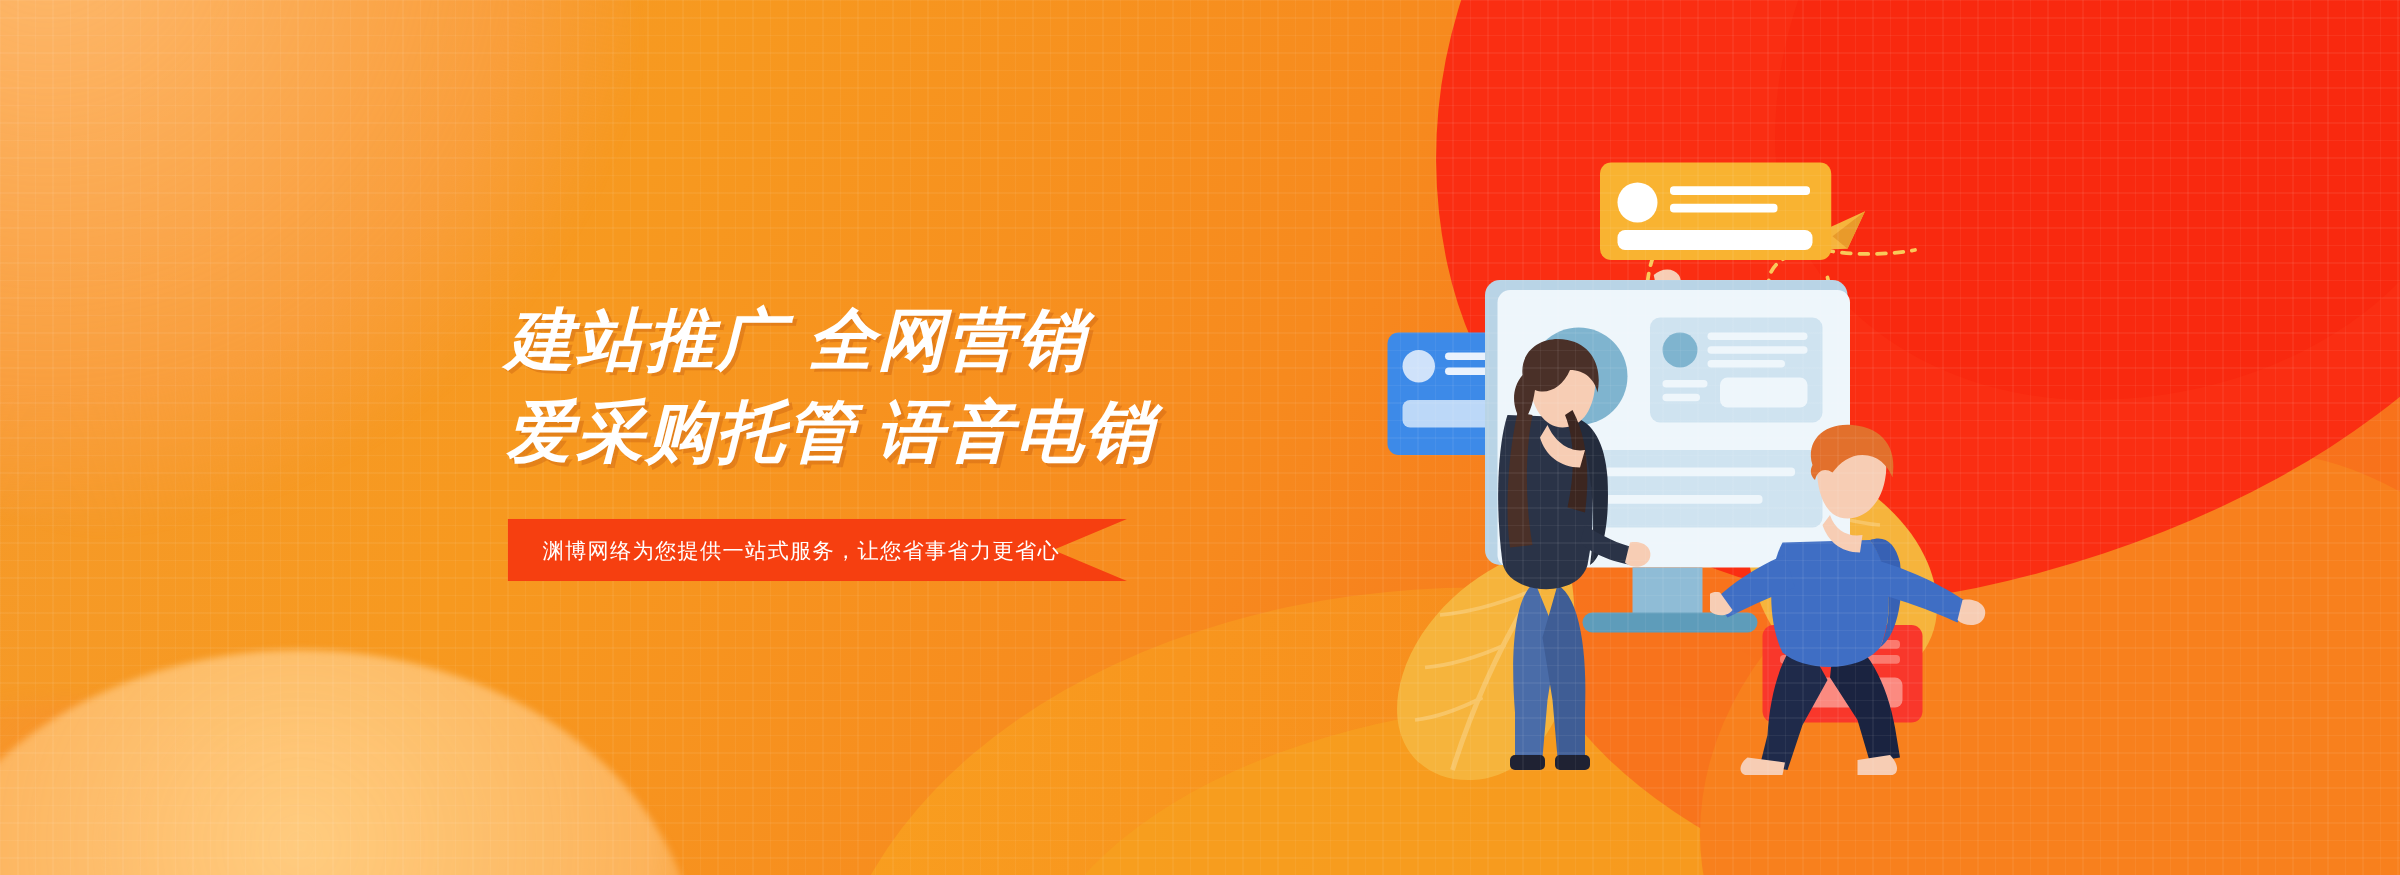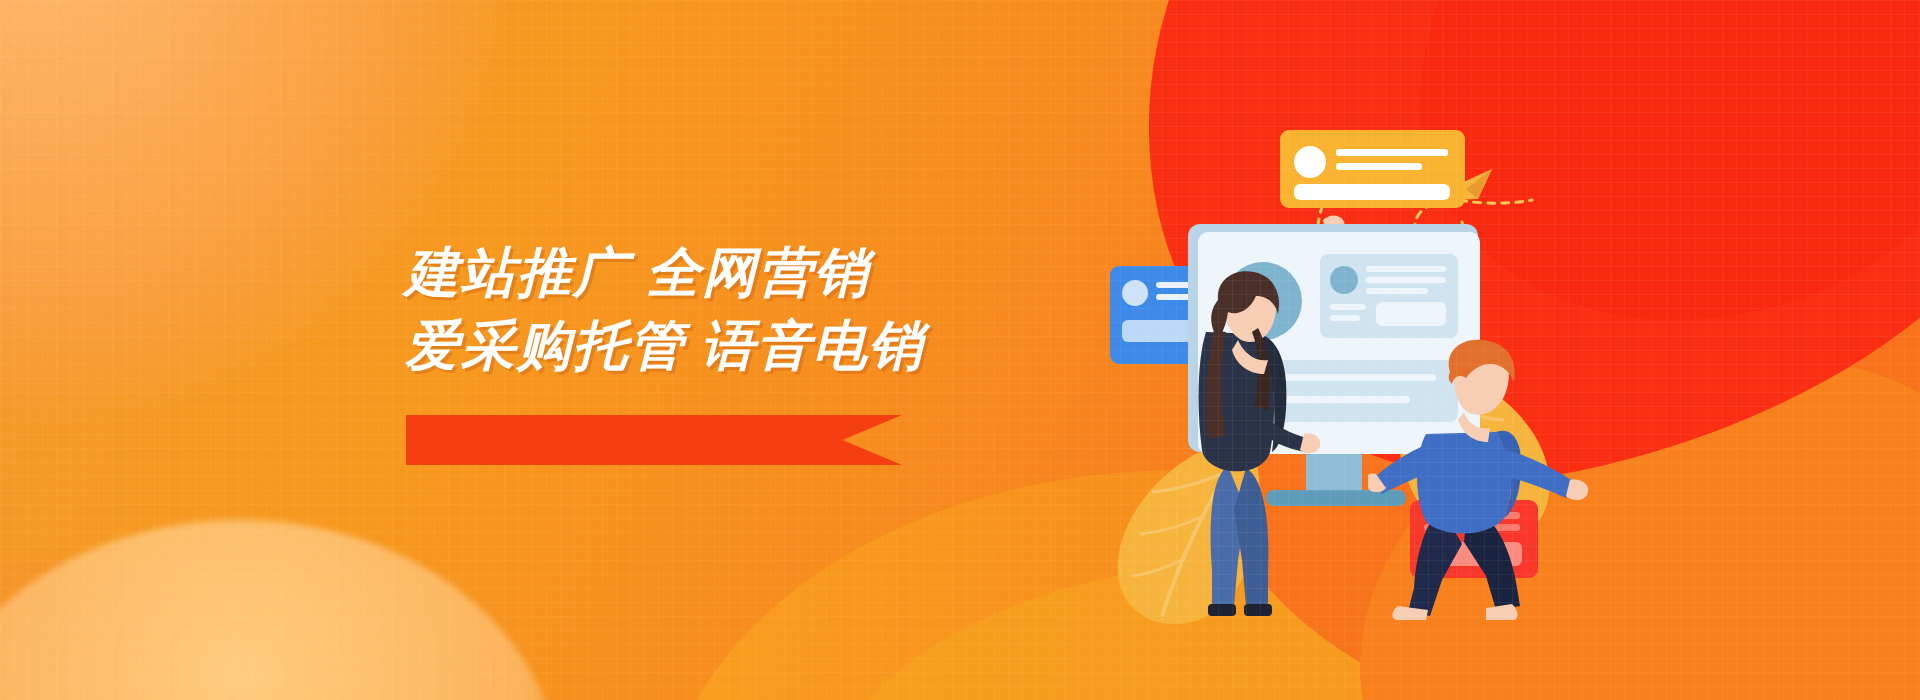--- a/index.html
+++ b/index.html
@@ -295,14 +295,15 @@
   </div>
 
   <div class="grid-tex"></div>
 
   <div class="copy">
     <div class="headline l1">建站推广  全网营销</div>
     <div class="headline l2">爱采购托管   语音电销</div>
   </div>
 
   <div class="ribbon-shape"></div>
+  <div class="ribbon-text">渊博网络为您提供一站式服务，让您省事省力更省心</div>
 
 </div>
 
 </body></html>

